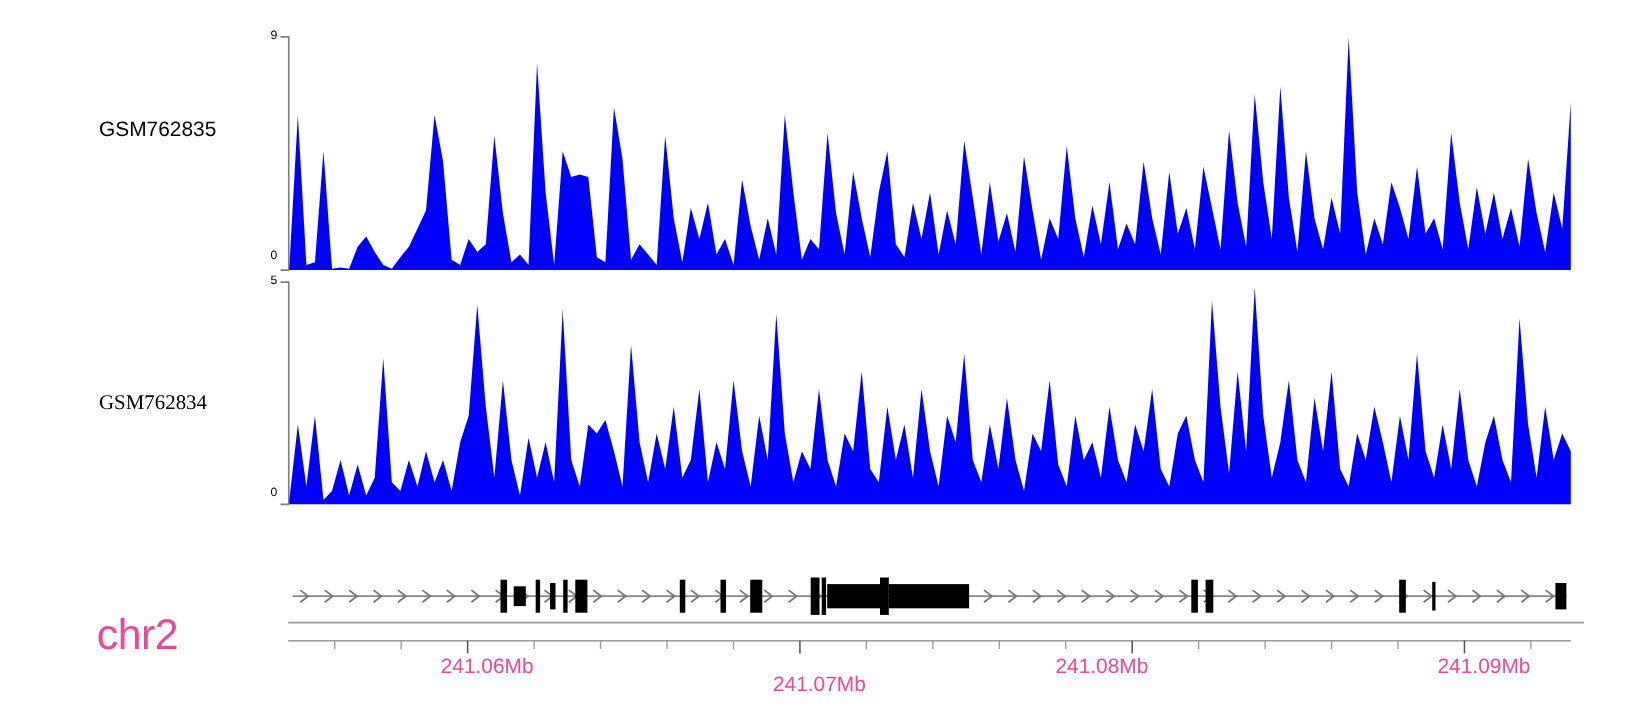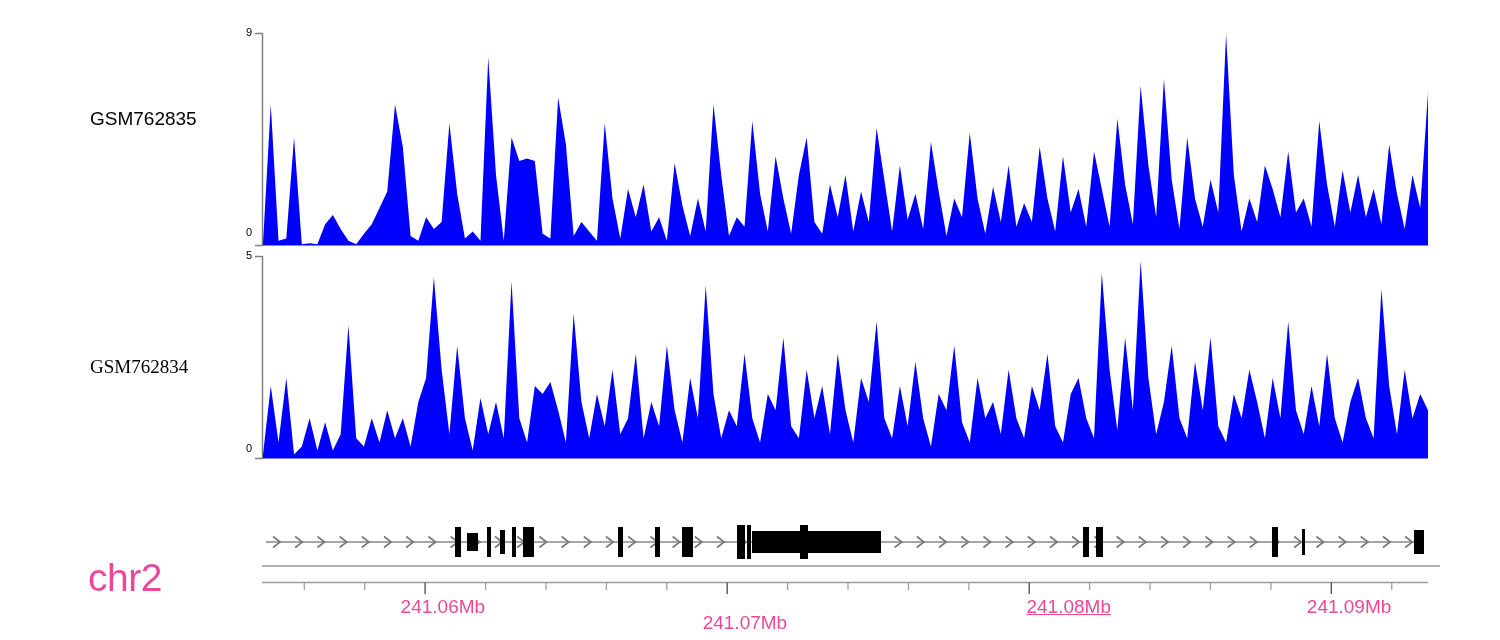--- a/index.html
+++ b/index.html
@@ -194,18 +194,18 @@
           <line x1="900.0932642487046" y1="2.5" x2="900.0932642487046" y2="10" stroke="#9a9a9a" stroke-width="1.2"></line>
           <line x1="960.5077720207255" y1="2.5" x2="960.5077720207255" y2="10" stroke="#9a9a9a" stroke-width="1.2"></line>
           <line x1="1020.9222797927459" y1="2.5" x2="1020.9222797927459" y2="10" stroke="#9a9a9a" stroke-width="1.2"></line>
           <line x1="1081.3367875647668" y1="2.5" x2="1081.3367875647668" y2="14" stroke="#555555" stroke-width="1.4"></line>
           <line x1="1141.7512953367875" y1="2.5" x2="1141.7512953367875" y2="10" stroke="#9a9a9a" stroke-width="1.2"></line>
         </g>
     </svg>
     <div id="tickLabels">
         <div class="tick-label" style="left: 365.119px; top: 16px; width: 120px;">241.06Mb</div>
         <div class="tick-label" style="left: 667.192px; top: 32px; width: 120px;">241.07Mb</div>
-        <div class="tick-label" style="left: 991px; top: 16px; width: 120px; text-decoration: underline;">241.08Mb</div>
+        <div class="tick-label" style="left: 924px; top: 16px; width: 120px;">241.08Mb</div>
         <div class="tick-label" style="left: 1271.34px; top: 16px; width: 120px;">241.09Mb</div>
       </div>
   </div>
 
 </div>
 
 </body></html>

